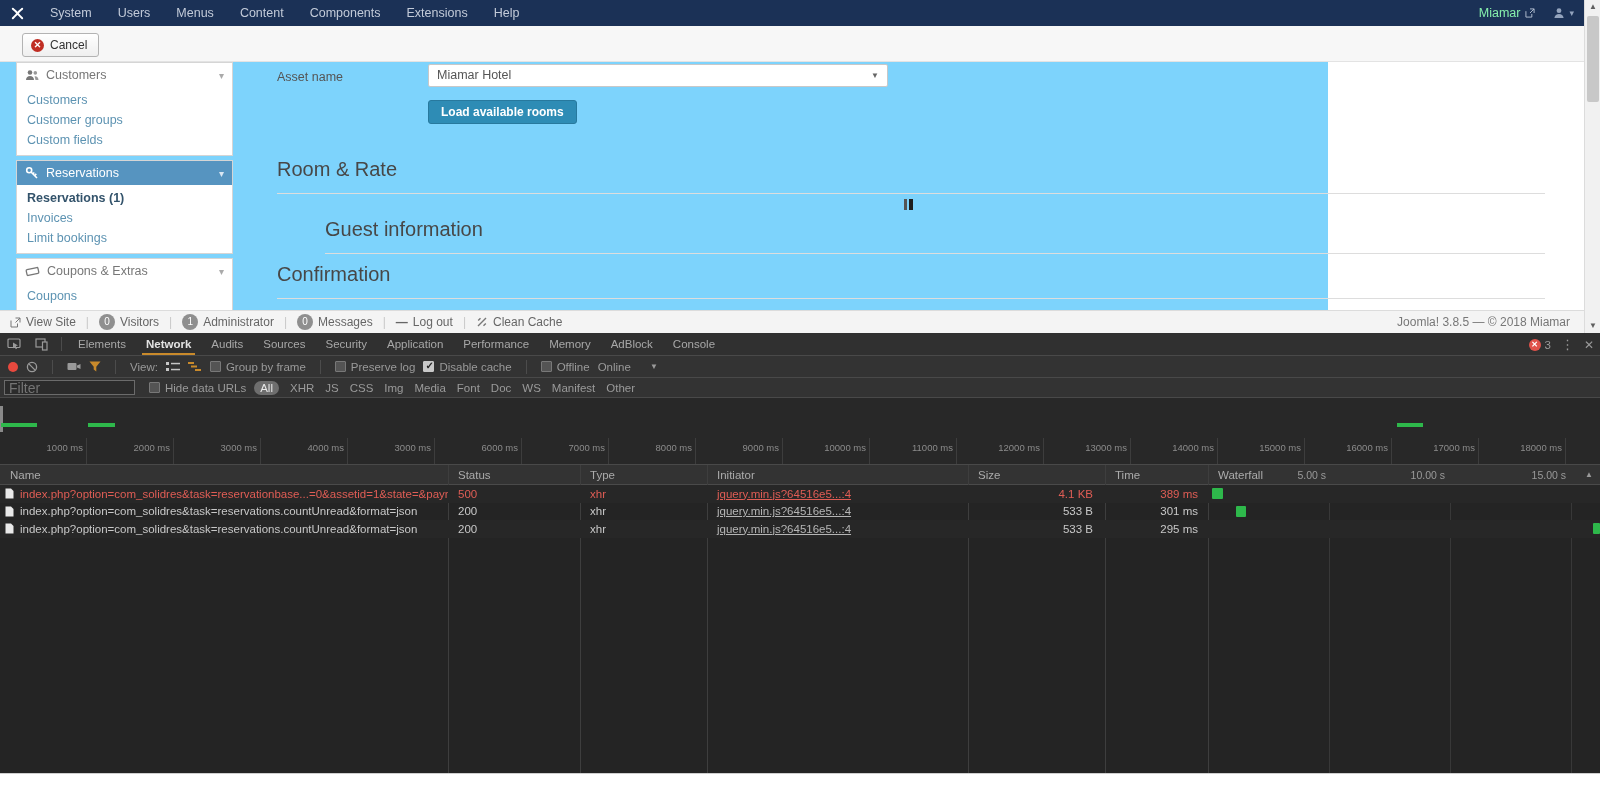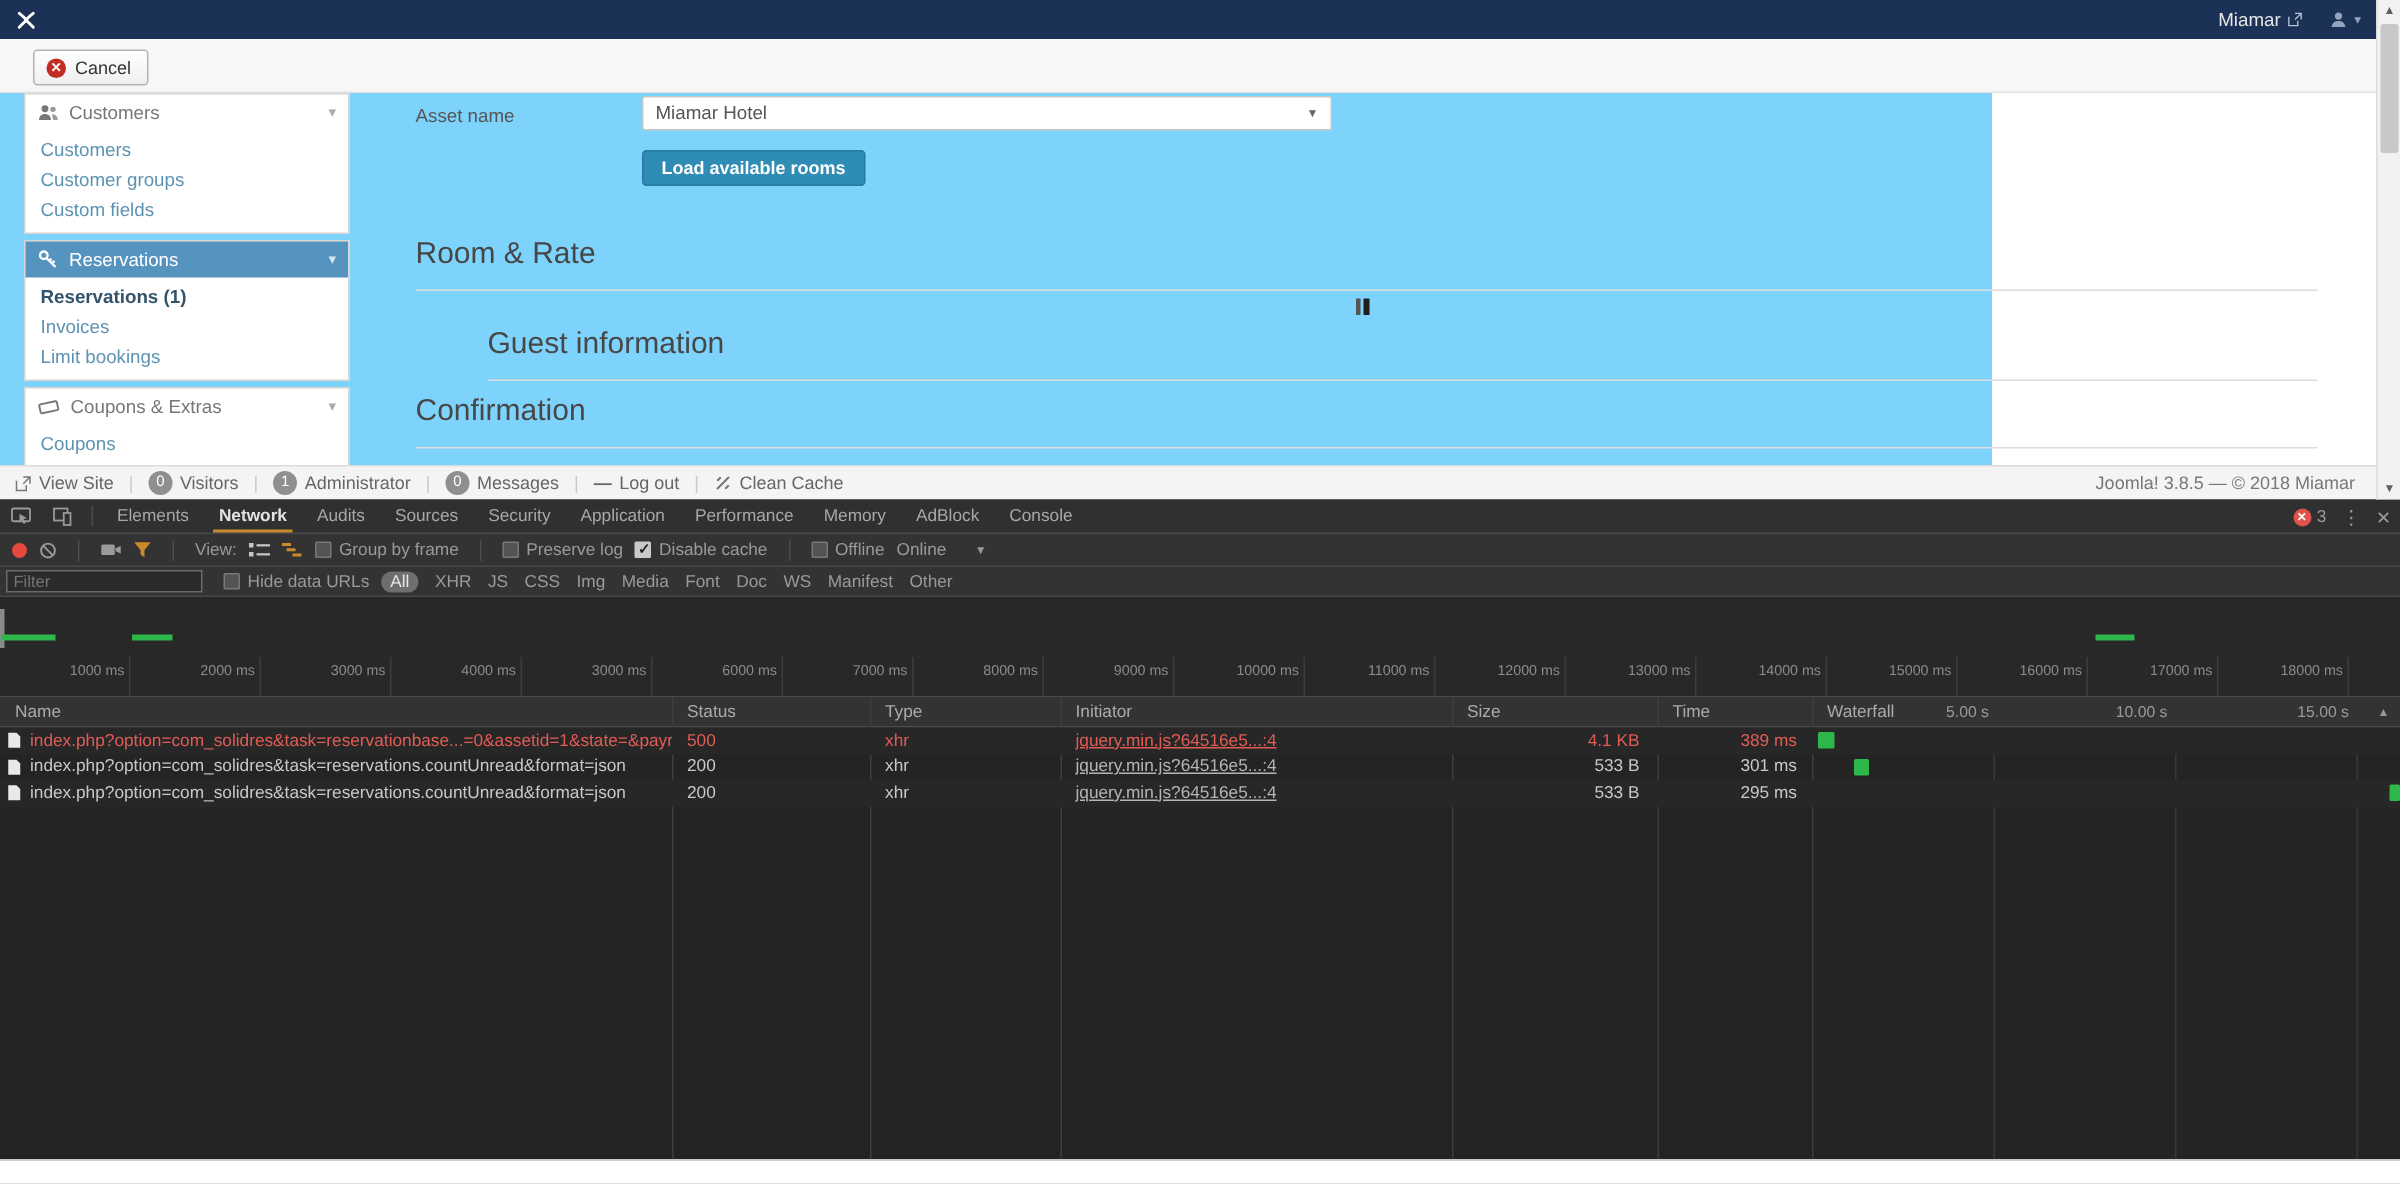--- a/index.html
+++ b/index.html
@@ -7,21 +7,21 @@
     font-family:"Liberation Sans", sans-serif; }
   #screen { position:relative; width:1600px; height:789px; background:#fff; }
 
   
   #topbar { position:absolute; left:0; top:0; width:1600px; height:26px;
     background:#1b3156; display:flex; align-items:center; }
   #topbar .logo { margin:0 12px 0 10px; display:flex; align-items:center; }
   #tb-menus { display:flex; align-items:center; height:100%; }
   .tb-menu { color:#c3cbd9; font-size:12.5px; padding:0 13px; line-height:26px; cursor:default; }
   #topbar-right { position:absolute; right:26px; top:0; height:26px; display:flex; align-items:center; gap:18px; }
-  .tb-site { color:#e5e5e5; font-size:12.5px; display:flex; align-items:center; gap:5px; }
+  .tb-site { color:#86efac; font-size:12.5px; display:flex; align-items:center; gap:5px; }
   .tb-user { color:#93a3bd; display:flex; align-items:center; gap:4px; font-size:9px; }
 
   
   #jtoolbar { position:absolute; left:0; top:26px; width:1600px; height:36px;
     background:#f7f7f7; border-bottom:1px solid #e3e3e3; }
   #cancel-btn { position:absolute; left:22px; top:7px; height:24px; padding:0 11px 0 8px;
     background:linear-gradient(#ffffff,#efefef); border:1px solid #b3b3b3; border-radius:3px;
     display:flex; align-items:center; gap:6px; font-size:12px; color:#333; cursor:pointer; }
   #cancel-btn .xcirc { width:13px; height:13px; border-radius:50%; background:#c02d23; color:#fff;
     font-size:9px; line-height:13px; text-align:center; font-weight:bold; }
@@ -93,21 +93,21 @@
   .cb { position:relative; width:11px; height:11px; background:#545454; border:1px solid #787878;
     border-radius:1px; display:inline-block; flex:none; cursor:pointer; }
   .cb.checked { background:#c9c9c9; border-color:#c9c9c9; }
   .cb.checked::after { content:"✓"; position:absolute; left:1px; top:-2px; color:#222; font-size:10px; font-weight:bold; }
   .nt-cbl { display:flex; align-items:center; gap:5px; cursor:pointer; }
   .caret { font-size:8px; color:#9a9a9a; }
 
   #dt-filterbar { position:absolute; left:0; top:45px; width:1600px; height:20px; background:#333;
     border-bottom:1px solid #494949; display:flex; align-items:center; gap:8px; padding:0 4px; color:#9a9a9a; }
   #filter-input { width:131px; height:15px; background:#2b2b2b; border:1px solid #6b6b6b;
-    color:#ccc; font-size:11px; padding:0 4px; font-family:"Liberation Sans",sans-serif; }
+    color:#ccc; font-size:14px; padding:0 4px; font-family:"Liberation Sans",sans-serif; }
   #filter-types { display:flex; align-items:center; gap:11px; }
   .ft { cursor:pointer; color:#9a9a9a; }
   .ft.pill { background:#6e6e6e; color:#e8e8e8; border-radius:7px; padding:1px 6px; }
 
   #dt-overview { position:absolute; left:0; top:65px; width:1600px; height:67px; background:#282828;
     border-bottom:1px solid #494949; overflow:hidden; }
   #ov-ticks { position:absolute; left:0; top:0; height:67px; display:flex; }
   .ov-cell { width:87px; height:67px; border-right:1px solid #3d3d3d; color:#8b8b8b;
     font-size:9.5px; text-align:right; padding:4px 3px 0 0; flex:none;margin-top:40px; }
   .ov-bar { position:absolute; top:25px; height:4px; background:#2eb84b; }
@@ -153,20 +153,29 @@
 <body>
 
 <div id="screen">
 
   <div id="topbar">
     <span class="logo">
       <svg width="15" height="15" viewBox="0 0 16 16">
           <path d="M3 3c2 2 3 2 5 5-2 2-3 3-5 5M13 3c-2 2-3 2-5 5 2 2 3 3 5 5" stroke="#fff" stroke-width="2.1" fill="none" stroke-linecap="round"></path>
         </svg>
     </span>
+    <div id="tb-menus">
+        <span class="tb-menu">System</span>
+        <span class="tb-menu">Users</span>
+        <span class="tb-menu">Menus</span>
+        <span class="tb-menu">Content</span>
+        <span class="tb-menu">Components</span>
+        <span class="tb-menu">Extensions</span>
+        <span class="tb-menu">Help</span>
+      </div>
     <div id="topbar-right">
       <span class="tb-site">
         <span>Miamar</span>
         <span style="color:#b9c4d6">
           <svg width="10" height="10" viewBox="0 0 11 11">
               <path d="M1 3.5v6.5h6.5V6.5" fill="none" stroke="currentColor"></path>
               <path d="M5.5 1H10v4.5M10 1L5.5 5.5" fill="none" stroke="currentColor"></path>
             </svg>
         </span>
       </span>

